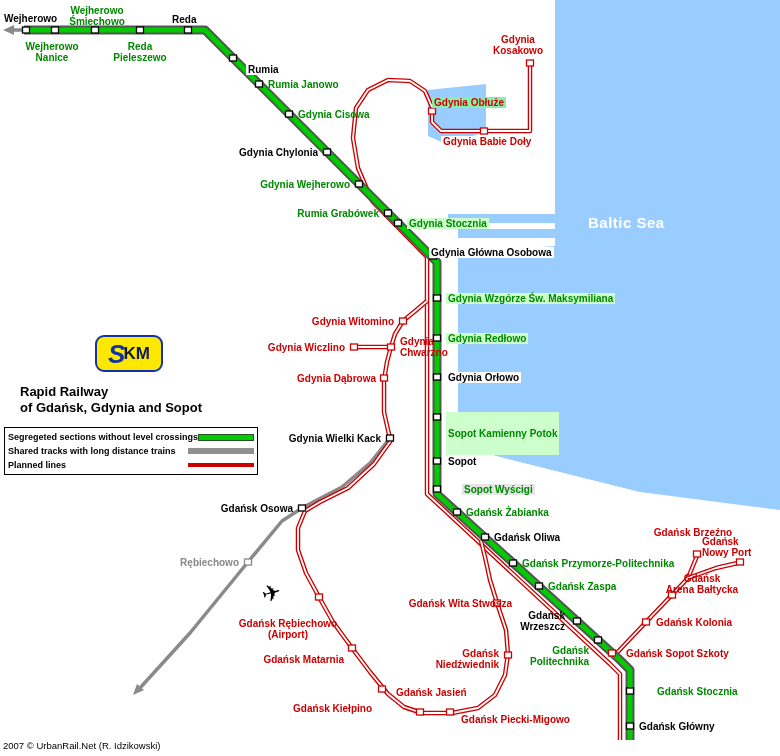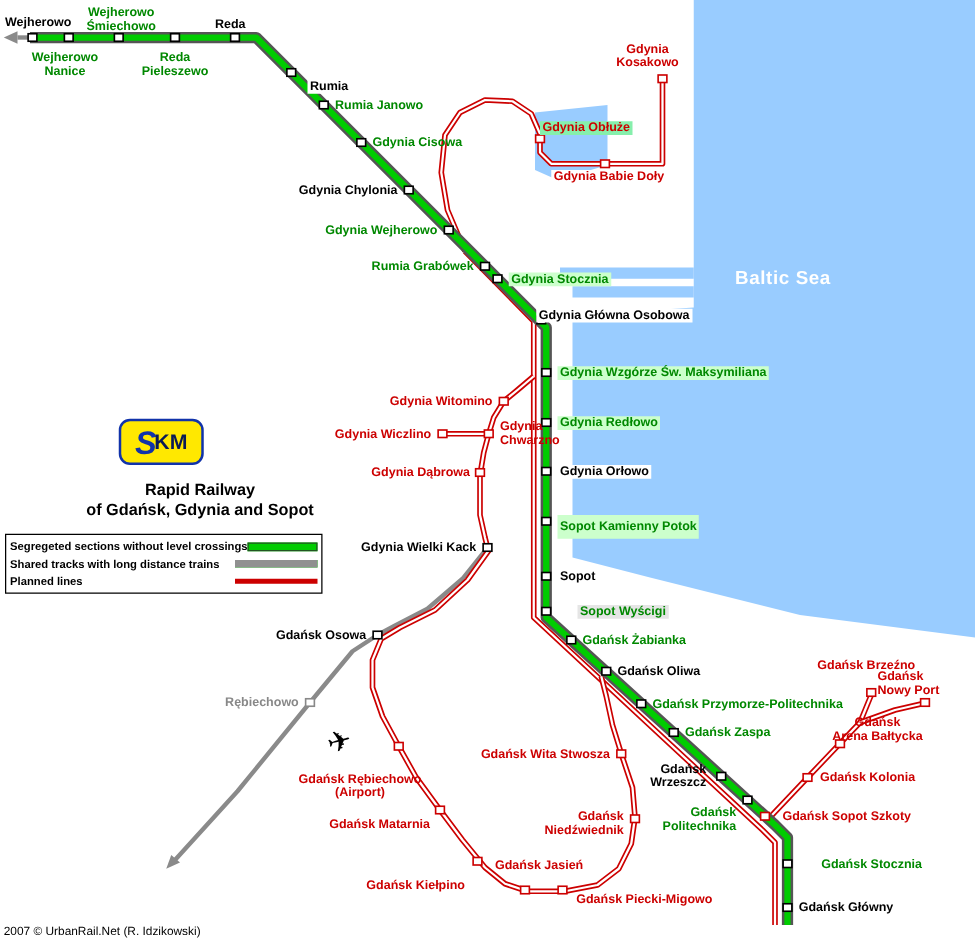--- a/index.html
+++ b/index.html
@@ -11,21 +11,21 @@
   #labels{position:absolute;left:0;top:0;width:780px;height:756px;pointer-events:none;}
   .lbl{
     position:absolute;font-size:10px;line-height:11px;white-space:pre;
     font-weight:bold;letter-spacing:0px;
   }
   .sea-label{
     position:absolute;color:#FFFFFF;font-weight:bold;font-size:15px;
     letter-spacing:0.5px;
   }
   .map-title{
-    position:absolute;left:20px;top:384px;width:280px;text-align:center;
+    position:absolute;left:20px;top:384px;width:280px;
     font-weight:bold;font-size:13px;line-height:16px;color:#000;
   }
   .logo{
     position:absolute;left:95px;top:335px;width:68px;height:37px;
     background:#FFE800;border:2px solid #1133AA;border-radius:9px;
     display:flex;align-items:center;justify-content:center;box-sizing:border-box;
   }
   .logo-s{color:#1133AA;font-weight:bold;font-style:italic;font-size:26px;line-height:26px;}
   .logo-km{color:#0A1A55;font-weight:bold;font-size:17px;line-height:17px;margin-left:-2px;}
   .legend-box{
@@ -139,21 +139,21 @@
     <div class="lbl" style="left: 268px; top: 79px; color: rgb(0, 136, 0);">Rumia Janowo</div>
     <div class="lbl" style="left: 298px; top: 109px; color: rgb(0, 136, 0);">Gdynia Cisowa</div>
     <div class="lbl" style="left: 318px; top: 147px; color: rgb(0, 0, 0); transform: translateX(-100%); text-align: center;">Gdynia Chylonia</div>
     <div class="lbl" style="left: 350px; top: 179px; color: rgb(0, 136, 0); transform: translateX(-100%); text-align: right;">Gdynia Wejherowo</div>
     <div class="lbl" style="left: 379px; top: 208px; color: rgb(0, 136, 0); transform: translateX(-100%); text-align: right;">Rumia Grabówek</div>
     <div class="lbl" style="left: 407px; top: 218px; color: rgb(0, 136, 0); background: rgb(204, 255, 204); padding: 0px 2px;">Gdynia Stocznia</div>
     <div class="lbl" style="left: 429px; top: 247px; color: rgb(0, 0, 0); background: rgb(255, 255, 255); padding: 0px 2px;">Gdynia Główna Osobowa</div>
     <div class="lbl" style="left: 446px; top: 293px; color: rgb(0, 136, 0); background: rgb(204, 255, 204); padding: 0px 2px;">Gdynia Wzgórze Św. Maksymiliana</div>
     <div class="lbl" style="left: 446px; top: 333px; color: rgb(0, 136, 0); background: rgb(204, 255, 204); padding: 0px 2px;">Gdynia Redłowo</div>
     <div class="lbl" style="left: 446px; top: 372px; color: rgb(0, 0, 0); background: rgb(255, 255, 255); padding: 0px 2px;">Gdynia Orłowo</div>
-    <div class="lbl" style="left: 446px; top: 412px; color: rgb(0, 136, 0); background: rgb(204, 255, 204); padding: 4px 2px;">Sopot Kamienny Potok</div>
+    <div class="lbl" style="left: 446px; top: 412px; color: rgb(0, 136, 0); background: rgb(204, 255, 204); padding: 16px 2px;">Sopot Kamienny Potok</div>
     <div class="lbl" style="left: 446px; top: 456px; color: rgb(0, 0, 0); background: rgb(255, 255, 255); padding: 0px 2px;">Sopot</div>
     <div class="lbl" style="left: 462px; top: 484px; color: rgb(0, 136, 0); background: #e5e5e5; padding: 0px 2px;">Sopot Wyścigi</div>
     <div class="lbl" style="left: 466px; top: 507px; color: rgb(0, 136, 0);">Gdańsk Żabianka</div>
     <div class="lbl" style="left: 494px; top: 532px; color: rgb(0, 0, 0);">Gdańsk Oliwa</div>
     <div class="lbl" style="left: 522px; top: 558px; color: rgb(0, 136, 0);">Gdańsk Przymorze-Politechnika</div>
     <div class="lbl" style="left: 548px; top: 581px; color: rgb(0, 136, 0);">Gdańsk Zaspa</div>
     <div class="lbl" style="left: 565px; top: 610px; color: rgb(0, 0, 0); transform: translateX(-100%); text-align: right;">Gdańsk
 Wrzeszcz</div>
     <div class="lbl" style="left: 589px; top: 645px; color: rgb(0, 136, 0); transform: translateX(-100%); text-align: right;">Gdańsk
 Politechnika</div>
@@ -173,21 +173,21 @@
     <div class="lbl" style="left: 293px; top: 503px; color: rgb(0, 0, 0); transform: translateX(-100%); text-align: right;">Gdańsk Osowa</div>
     <div class="lbl" style="left: 239px; top: 557px; color: rgb(136, 136, 136); transform: translateX(-100%); text-align: right;">Rębiechowo</div>
     <div class="lbl" style="left: 288px; top: 618px; color: rgb(204, 0, 0); transform: translateX(-50%); text-align: center;">Gdańsk Rębiechowo
 (Airport)</div>
     <div class="lbl" style="left: 344px; top: 654px; color: rgb(204, 0, 0); transform: translateX(-100%); text-align: right;">Gdańsk Matarnia</div>
     <div class="lbl" style="left: 372px; top: 703px; color: rgb(204, 0, 0); transform: translateX(-100%); text-align: right;">Gdańsk Kiełpino</div>
     <div class="lbl" style="left: 396px; top: 687px; color: rgb(204, 0, 0);">Gdańsk Jasień</div>
     <div class="lbl" style="left: 461px; top: 714px; color: rgb(204, 0, 0);">Gdańsk Piecki-Migowo</div>
     <div class="lbl" style="left: 499px; top: 648px; color: rgb(204, 0, 0); transform: translateX(-100%); text-align: right;">Gdańsk
 Niedźwiednik</div>
-    <div class="lbl" style="left: 488px; top: 598px; color: rgb(204, 0, 0); transform: translateX(-100%); text-align: right;">Gdańsk Wita Stwosza</div>
+    <div class="lbl" style="left: 512px; top: 598px; color: rgb(204, 0, 0); transform: translateX(-100%); text-align: right;">Gdańsk Wita Stwosza</div>
     <div class="lbl" style="left: 656px; top: 617px; color: rgb(204, 0, 0);">Gdańsk Kolonia</div>
     <div class="lbl" style="left: 702px; top: 573px; color: rgb(204, 0, 0); transform: translateX(-50%); text-align: center;">Gdańsk
 Arena Bałtycka</div>
     <div class="lbl" style="left: 693px; top: 527px; color: rgb(204, 0, 0); transform: translateX(-50%); text-align: center;">Gdańsk Brzeźno</div>
     <div class="lbl" style="left: 702px; top: 536px; color: rgb(204, 0, 0);">Gdańsk
 Nowy Port</div>
   </div>
 
 <div class="sea-label" style="left:588px;top:214px;">Baltic Sea</div>
 

